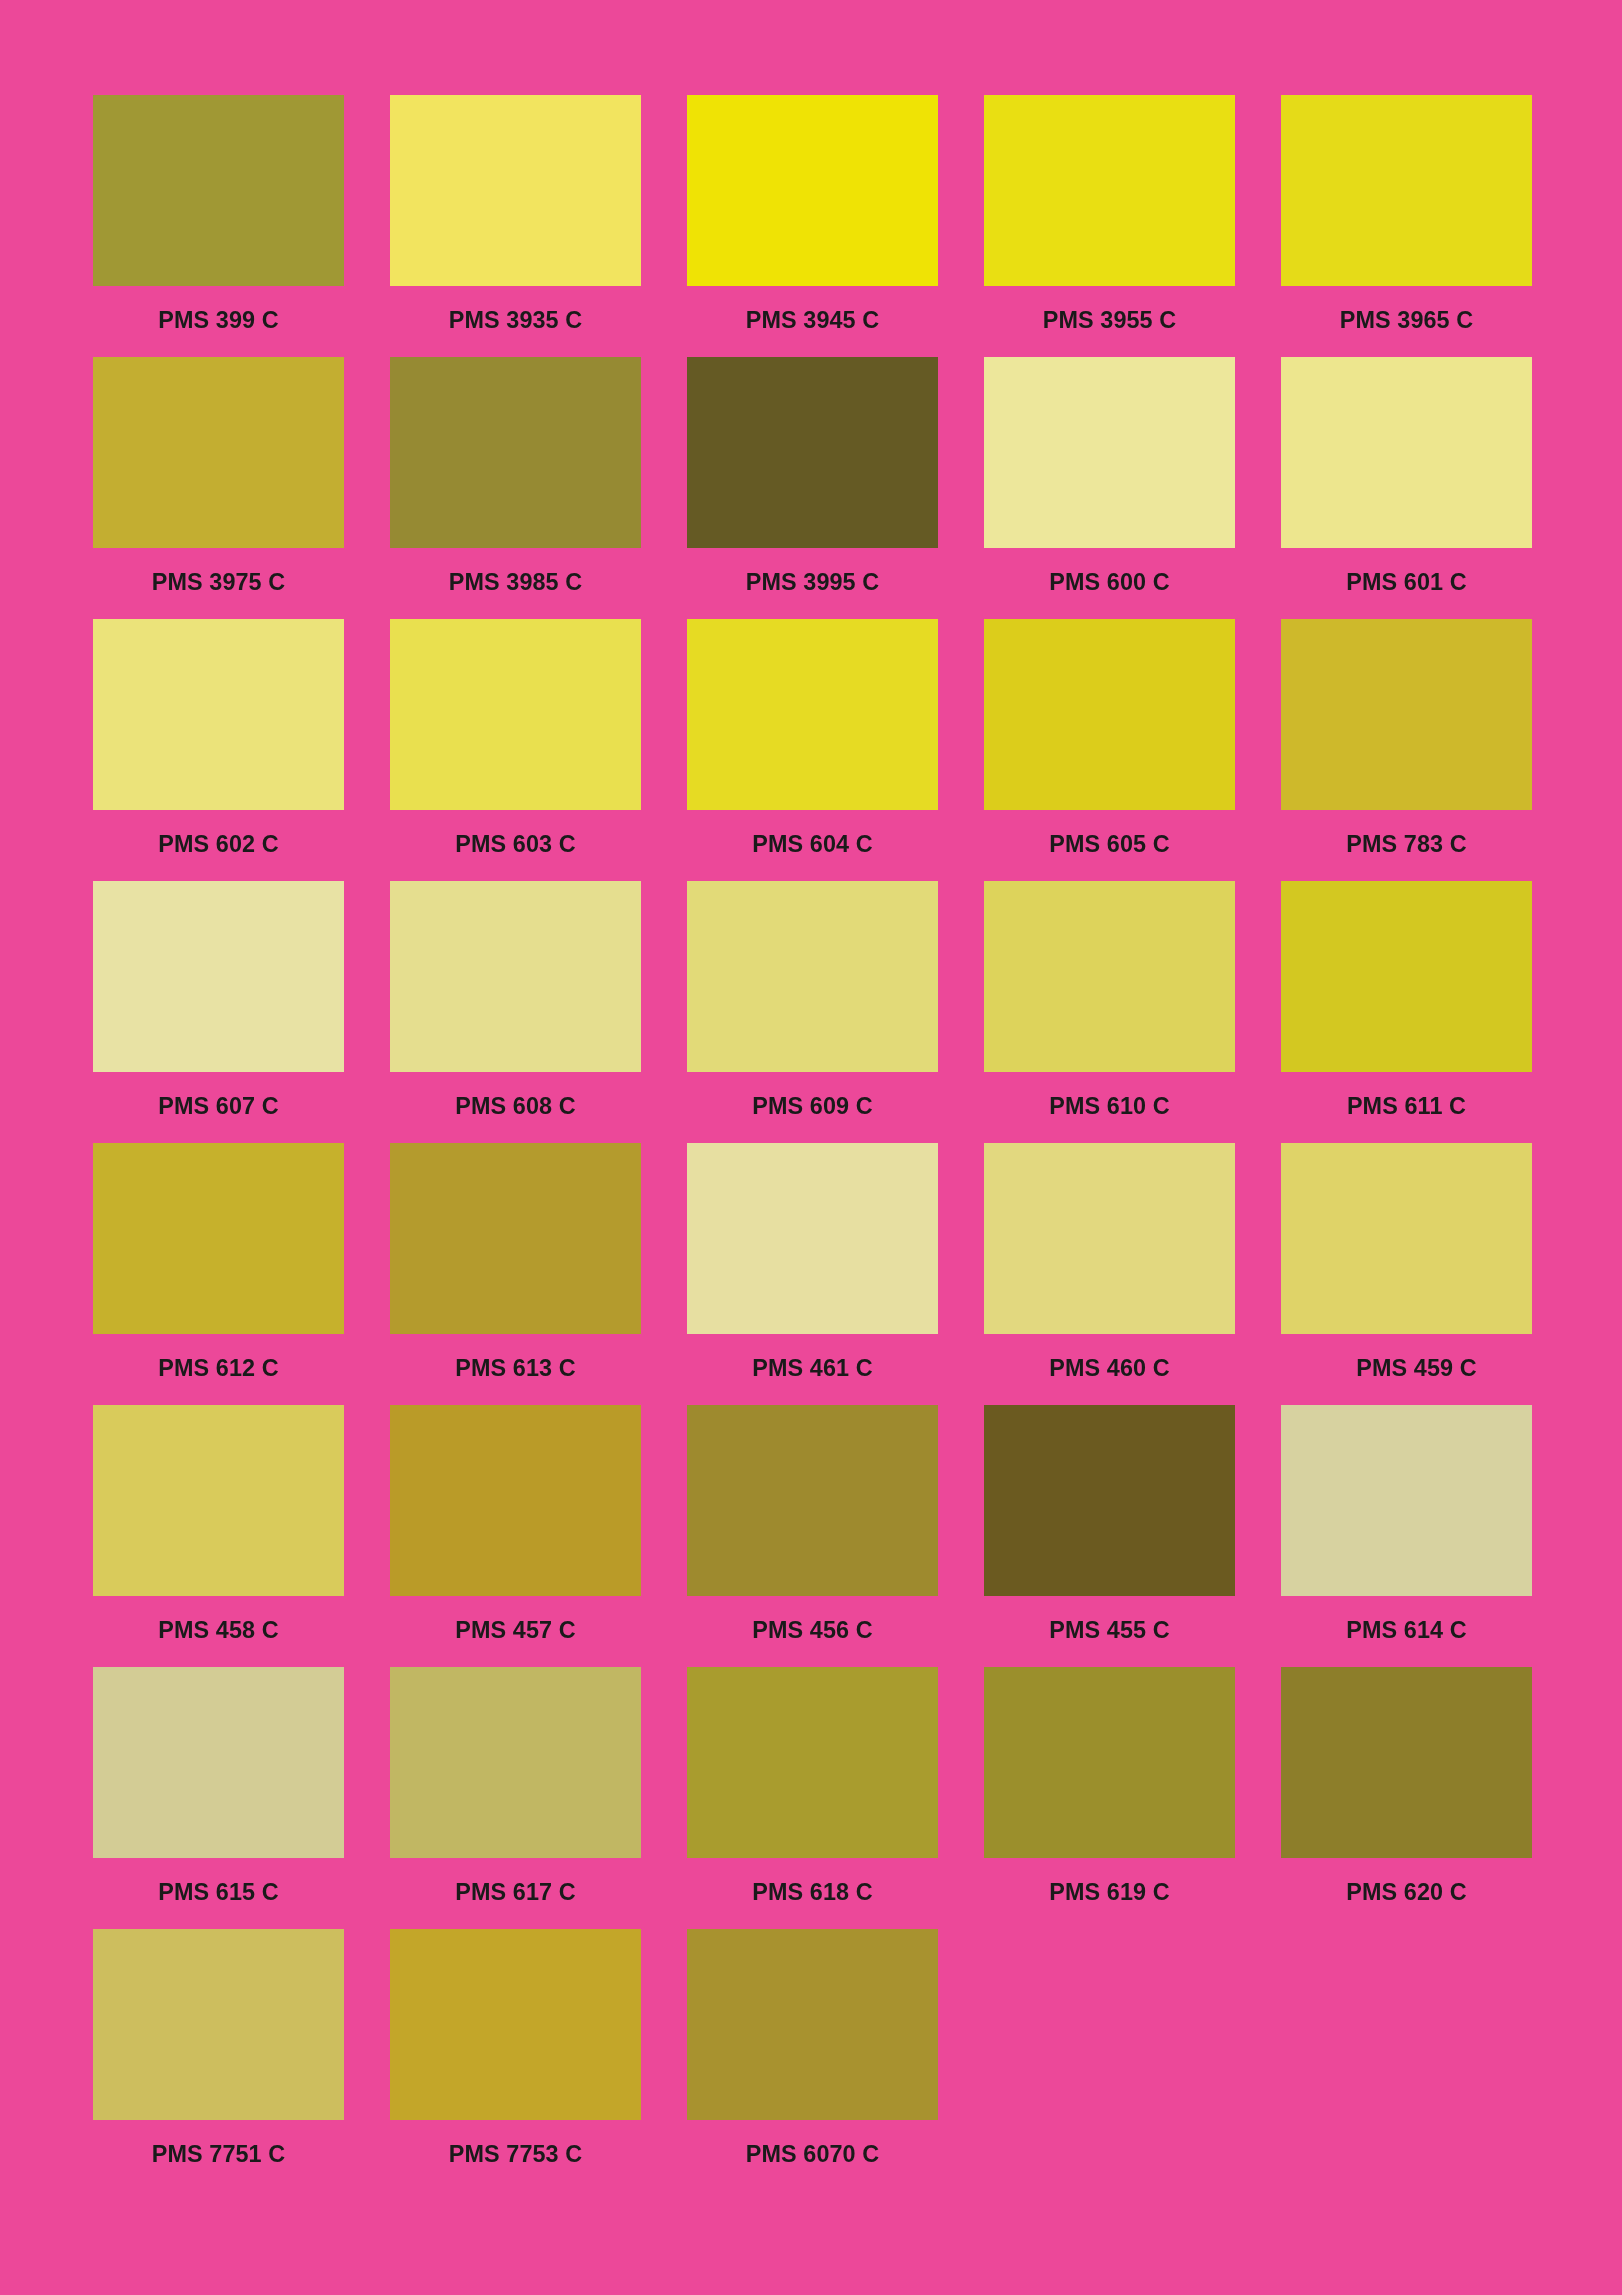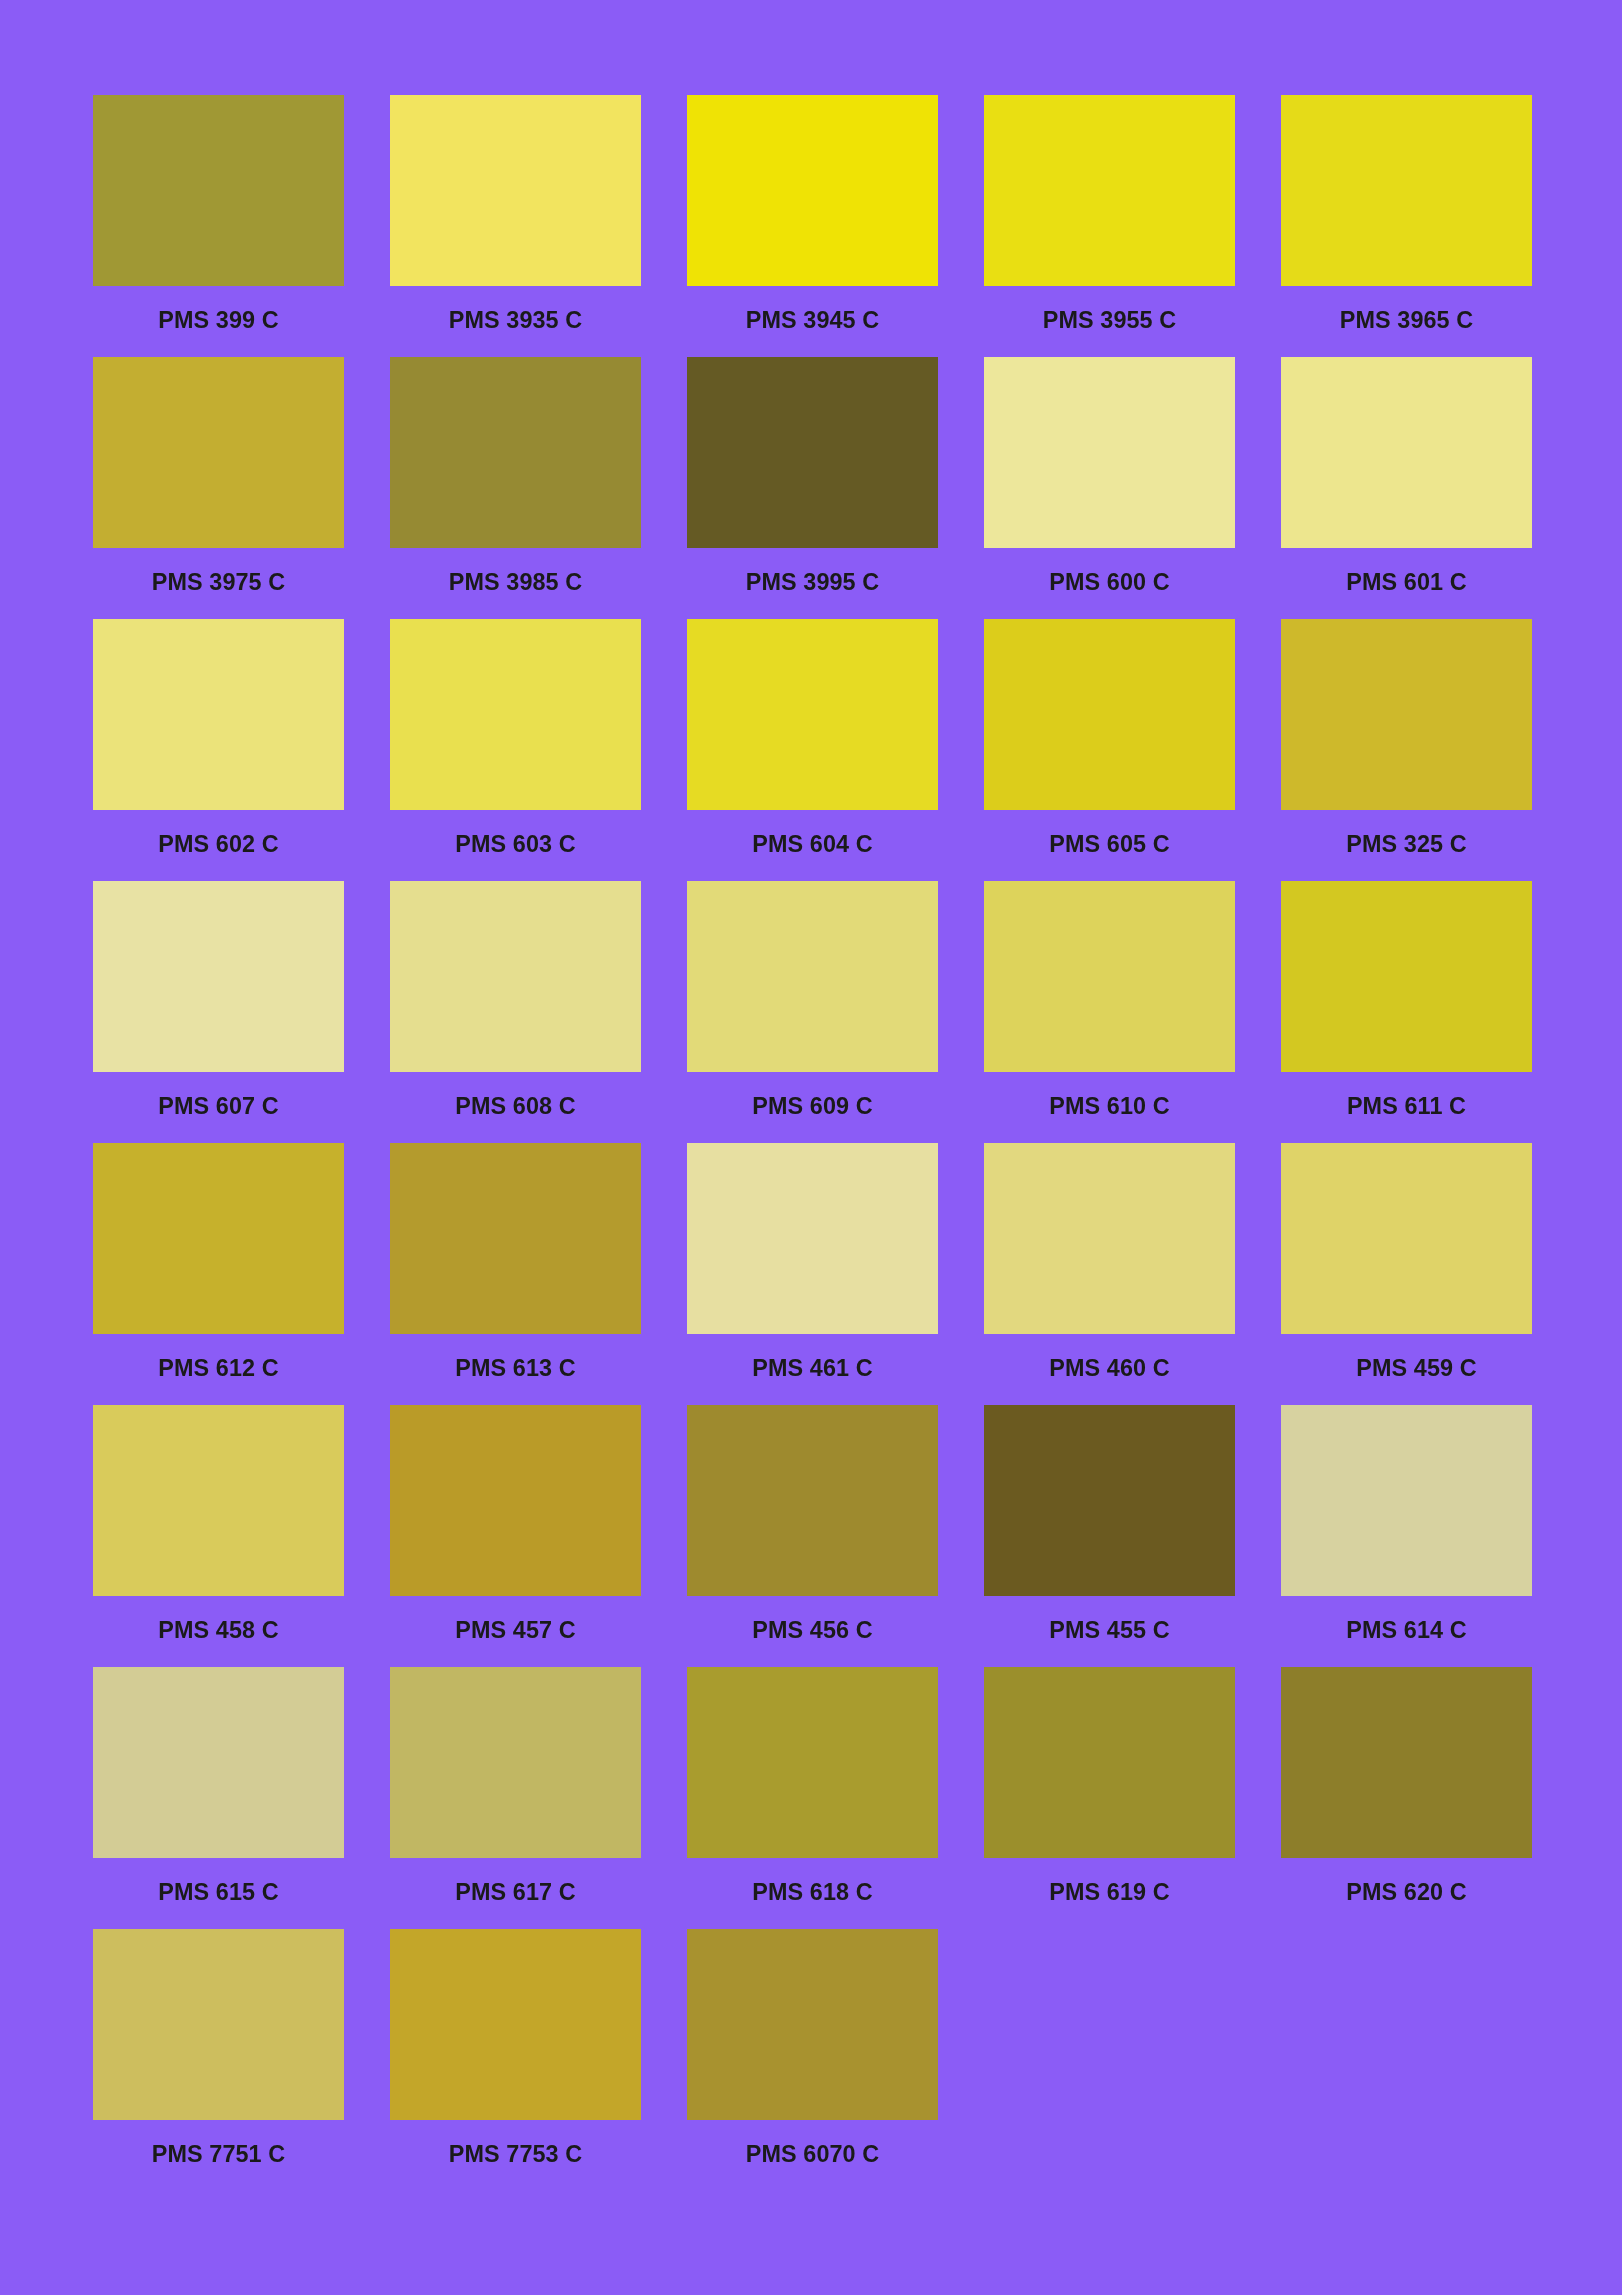--- a/index.html
+++ b/index.html
@@ -49,21 +49,21 @@
     letter-spacing: 0.1px;
     color: #1a1a1a;
     text-align: center;
     white-space: nowrap;
     line-height: 1;
   }
 </style>
 </head>
 <body>
 
-<div id="page" style="background-color: #8b5cf6;">
+<div id="page" style="background-color: #ec4899;">
   <div id="grid">
       <div class="swatch-cell">
         <div class="swatch-chip" style="background-color: rgb(160, 152, 52);"></div>
         <div class="swatch-label" style="color: rgb(26, 26, 26);">PMS 399 C</div>
       </div>
       <div class="swatch-cell">
         <div class="swatch-chip" style="background-color: rgb(242, 228, 95);"></div>
         <div class="swatch-label" style="color: rgb(26, 26, 26);">PMS 3935 C</div>
       </div>
       <div class="swatch-cell">
@@ -109,21 +109,21 @@
       <div class="swatch-cell">
         <div class="swatch-chip" style="background-color: rgb(230, 219, 35);"></div>
         <div class="swatch-label" style="color: rgb(26, 26, 26);">PMS 604 C</div>
       </div>
       <div class="swatch-cell">
         <div class="swatch-chip" style="background-color: rgb(220, 205, 27);"></div>
         <div class="swatch-label" style="color: rgb(26, 26, 26);">PMS 605 C</div>
       </div>
       <div class="swatch-cell">
         <div class="swatch-chip" style="background-color: rgb(206, 185, 43);"></div>
-        <div class="swatch-label" style="color: rgb(26, 26, 26);">PMS 325 C</div>
+        <div class="swatch-label" style="color: rgb(26, 26, 26);">PMS 783 C</div>
       </div>
       <div class="swatch-cell">
         <div class="swatch-chip" style="background-color: rgb(232, 226, 164);"></div>
         <div class="swatch-label" style="color: rgb(26, 26, 26);">PMS 607 C</div>
       </div>
       <div class="swatch-cell">
         <div class="swatch-chip" style="background-color: rgb(229, 222, 143);"></div>
         <div class="swatch-label" style="color: rgb(26, 26, 26);">PMS 608 C</div>
       </div>
       <div class="swatch-cell">

